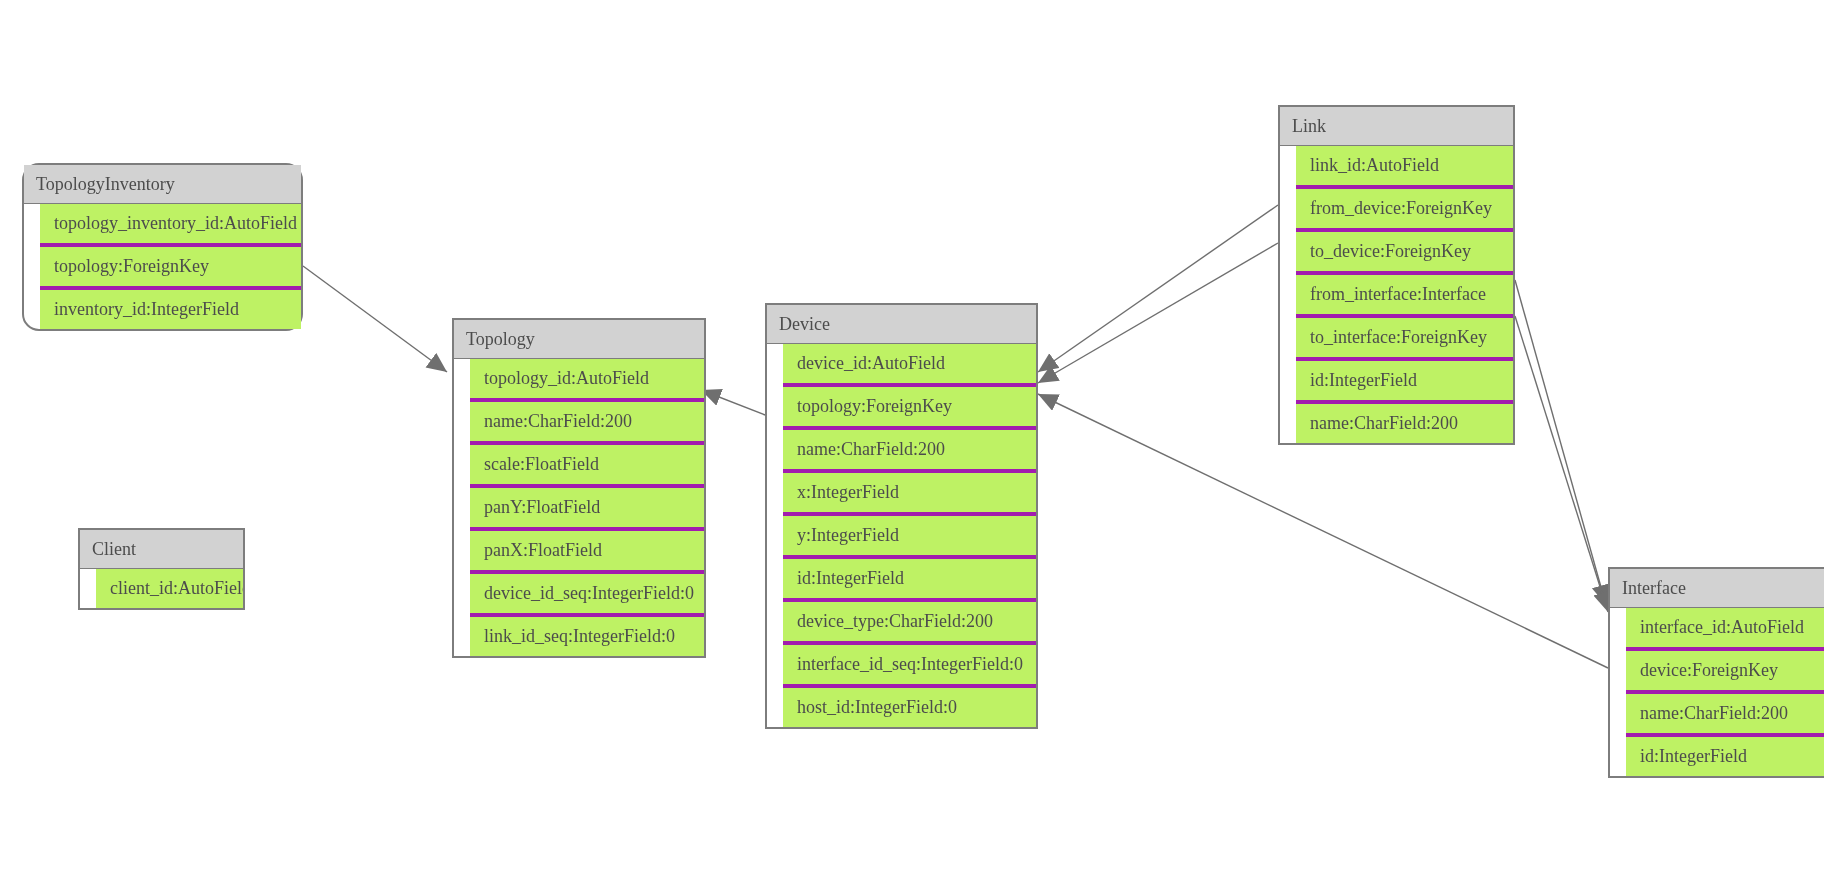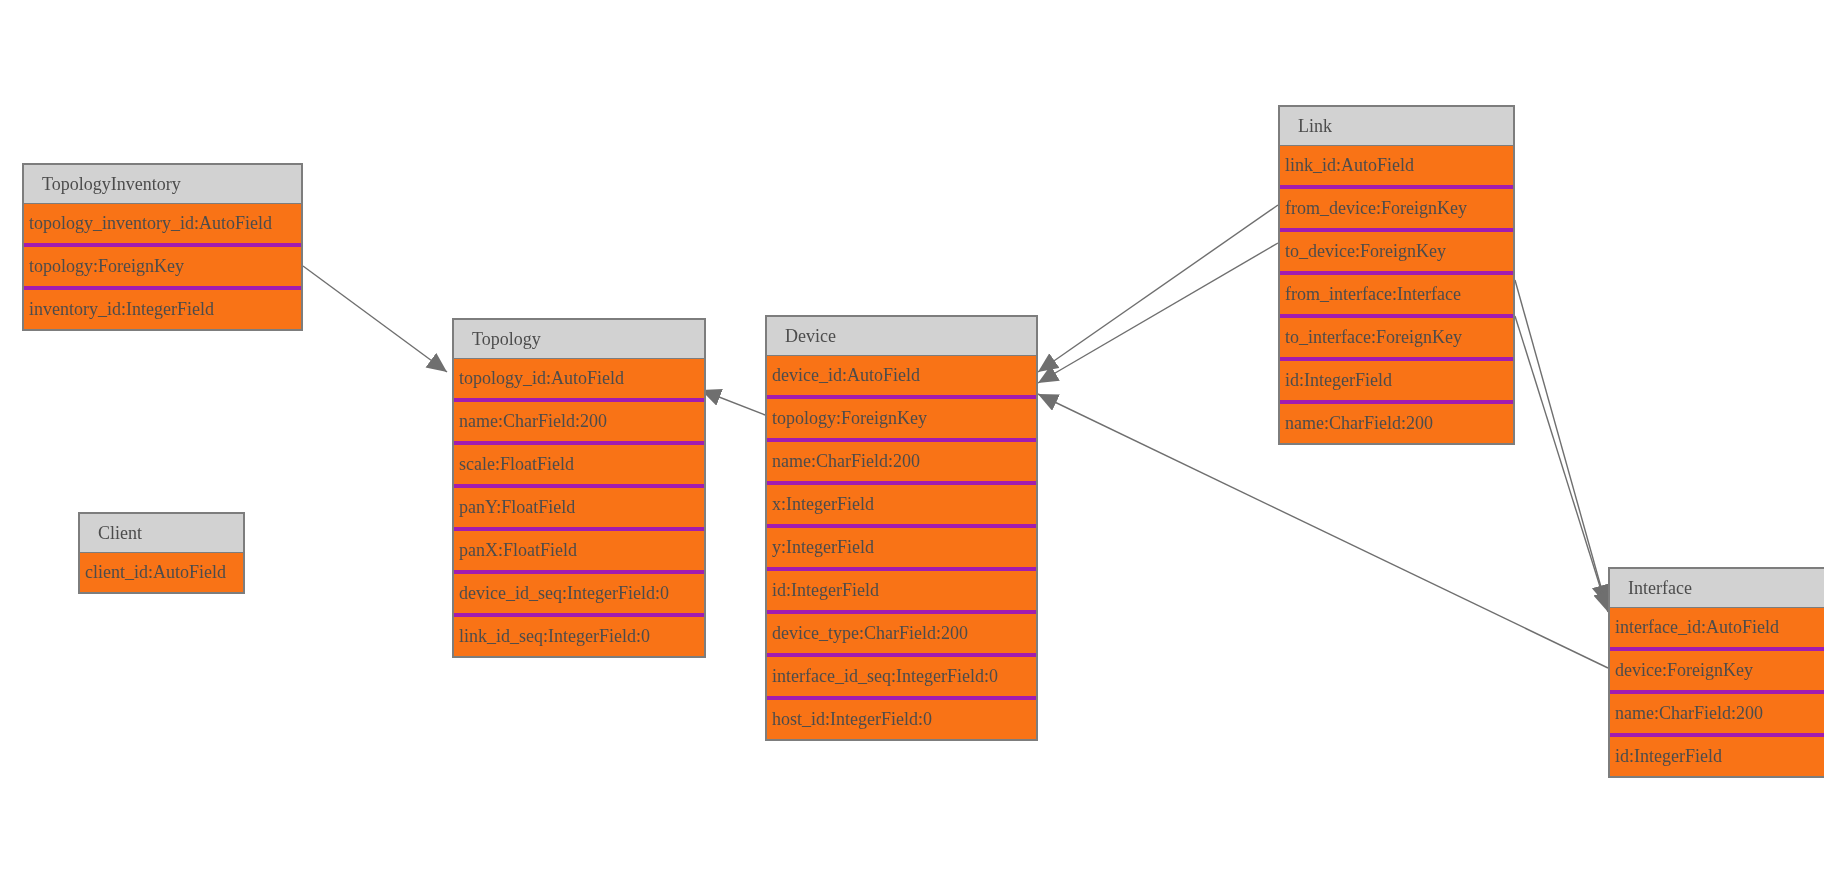--- a/index.html
+++ b/index.html
@@ -27,41 +27,42 @@
     border: 2px solid #7d7d7d;
     box-sizing: border-box;
     font-family: "Liberation Serif", "DejaVu Serif", serif;
     font-size: 18px;
     color: #4c4c4c;
   }
   .entity-header {
     height: 38px;
     line-height: 38px;
     background: #d2d2d2;
-    padding-left: 18px;
+    padding-left: 12px;
     border-bottom: 1px solid #7d7d7d;
     white-space: nowrap;
     overflow: hidden;
   }
   .entity-row {
     height: 39px;
     line-height: 39px;
-    padding-left: 5px;
+    padding-left: 14px;
     white-space: nowrap;
     overflow: hidden;
-    background: #f97316;
+    background: #bef264;
+    margin-left: 16px;
   }
   .entity-row + .entity-row {
     border-top: 4px solid #a21caf;
   }
   
-  .e-topologyinventory { left: 22px;   top: 163px; width: 281px; }
+  .e-topologyinventory { left: 22px;   top: 163px; width: 281px; border-radius: 17px; }
   .e-topology          { left: 452px;  top: 318px; width: 254px; }
-  .e-client            { left: 78px;   top: 512px; width: 167px; }
-  .e-device            { left: 765px;  top: 315px; width: 273px; }
+  .e-client            { left: 78px;   top: 528px; width: 167px; }
+  .e-device            { left: 765px;  top: 303px; width: 273px; }
   .e-link              { left: 1278px; top: 105px; width: 237px; }
   .e-interface         { left: 1608px; top: 567px; width: 219px; }
 </style>
 </head>
 <body>
 
 <div class="canvas">
 
   <svg class="wires" width="1824" height="874" viewBox="0 0 1824 874">
     <defs>

